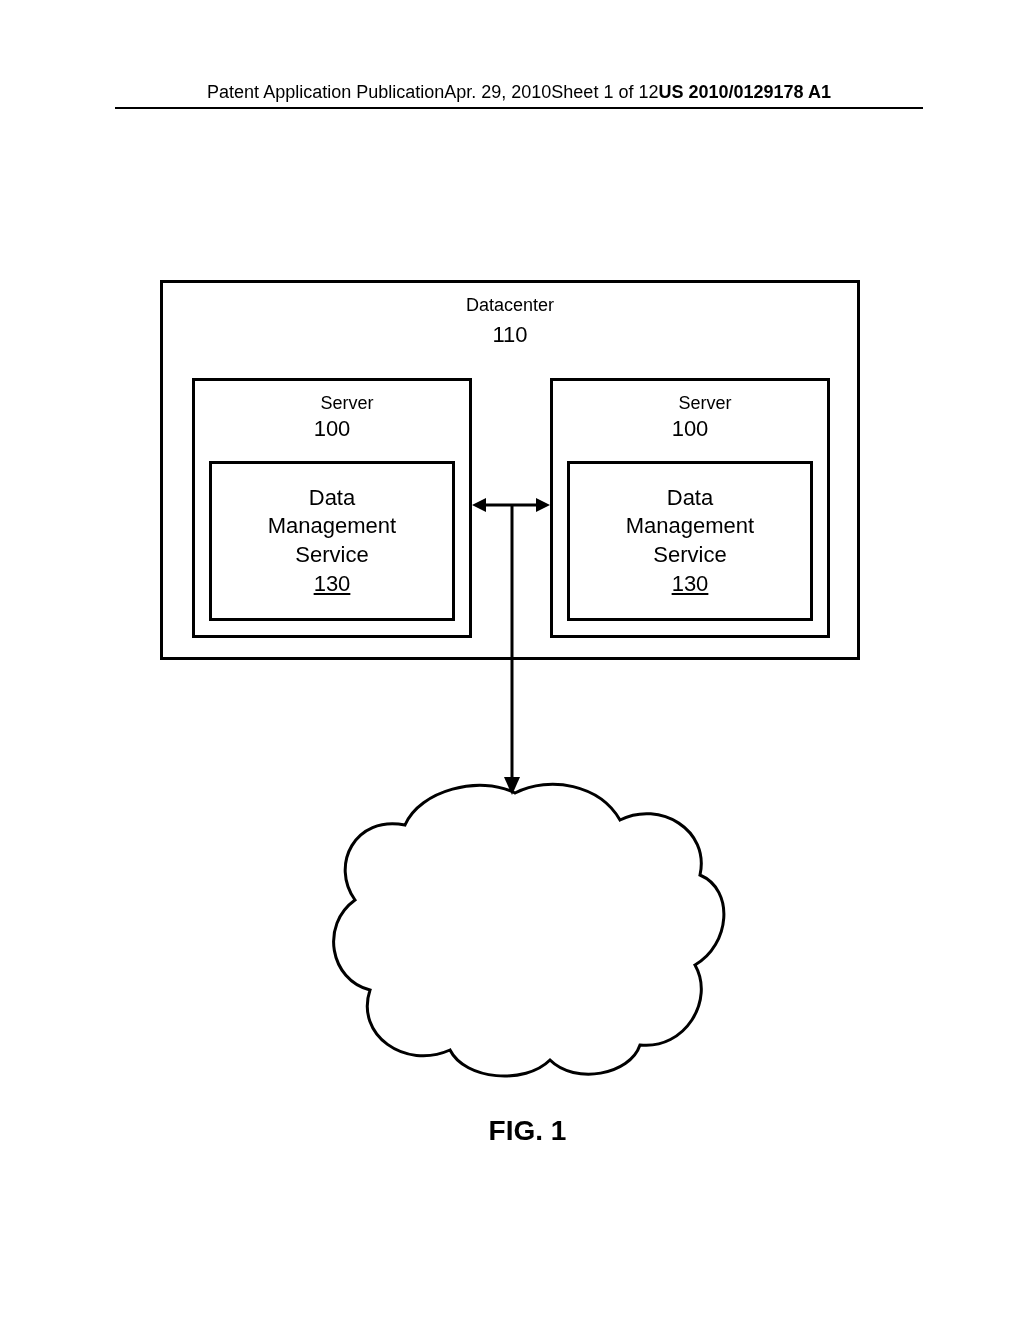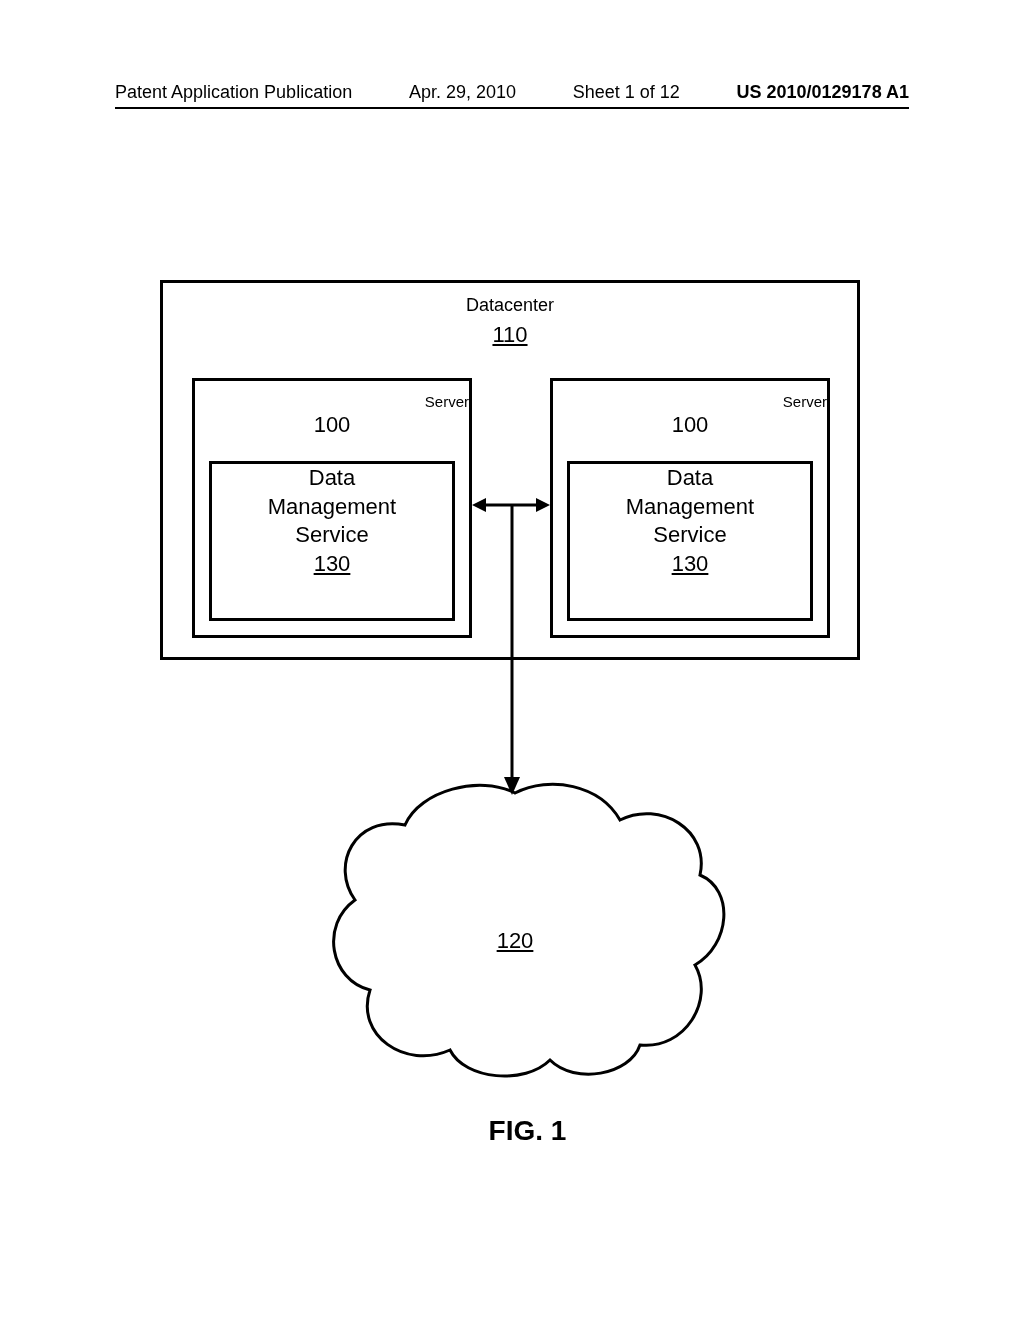--- a/index.html
+++ b/index.html
@@ -11,24 +11,24 @@
     position: relative;
   }
   .page {
     position: absolute;
     top: 0; left: 0; right: 0; bottom: 0;
   }
   .header {
     position: absolute;
     top: 82px;
     left: 115px;
-    right: 115px;
+    right: 101px;
     border-bottom: 2px solid #000;
     display: flex;
-    justify-content: space-between;
+    justify-content: center;
     font-size: 18px;
     padding-bottom: 4px;
     font-weight: bold;
   }
   .header .pub { font-weight: normal; }
   .header .date { font-weight: normal; }
   .header .sheet { font-weight: normal; }
   .header .docnum { font-weight: bold; }
 
   .datacenter-box {
@@ -47,54 +47,53 @@
     text-align: center;
     font-size: 18px;
   }
   .datacenter-num {
     position: absolute;
     top: 322px;
     left: 160px;
     width: 700px;
     text-align: center;
     font-size: 22px;
-    text-decoration: underline;
   }
 
   .server-box {
     position: absolute;
     width: 280px;
     height: 260px;
     border: 3px solid #000;
   }
   .server-left { left: 192px; top: 378px; }
   .server-right { left: 550px; top: 378px; }
 
   .server-label {
-    text-align: right;
-    font-size: 15px;
+    text-align: center;
+    font-size: 18px;
     margin-top: 12px;
     margin-left: 30px;
   }
   .server-num {
     text-align: center;
     font-size: 22px;
     margin-top: 2px;
   }
 
   .dms-box {
     position: absolute;
     left: 14px;
     right: 14px;
     bottom: 14px;
     height: 160px;
     border: 3px solid #000;
     display: flex;
     flex-direction: column;
-    justify-content: flex-start;
+    justify-content: center;
     align-items: center;
     font-size: 22px;
     line-height: 1.3;
   }
   .dms-num { text-decoration: underline; }
 
   .bidir-arrow {
     position: absolute;
     left: 472px;
     top: 495px;
@@ -210,17 +209,16 @@
                C 435 115, 430 170, 395 190
                C 415 225, 385 275, 340 270
                C 330 300, 275 310, 250 285
                C 225 310, 165 305, 150 275
                C 105 295, 55 260, 70 215
                C 30 205, 20 150, 55 125
                C 30 90, 55 40, 105 50
                C 120 15, 180 0, 215 18 Z" fill="none" stroke="#000" stroke-width="3"></path>
     </svg>
   </div>
-  <div class="cloud-num">120</div>
 
   <div class="fig-label">FIG. 1</div>
 
 </div>
 
 </body></html>

